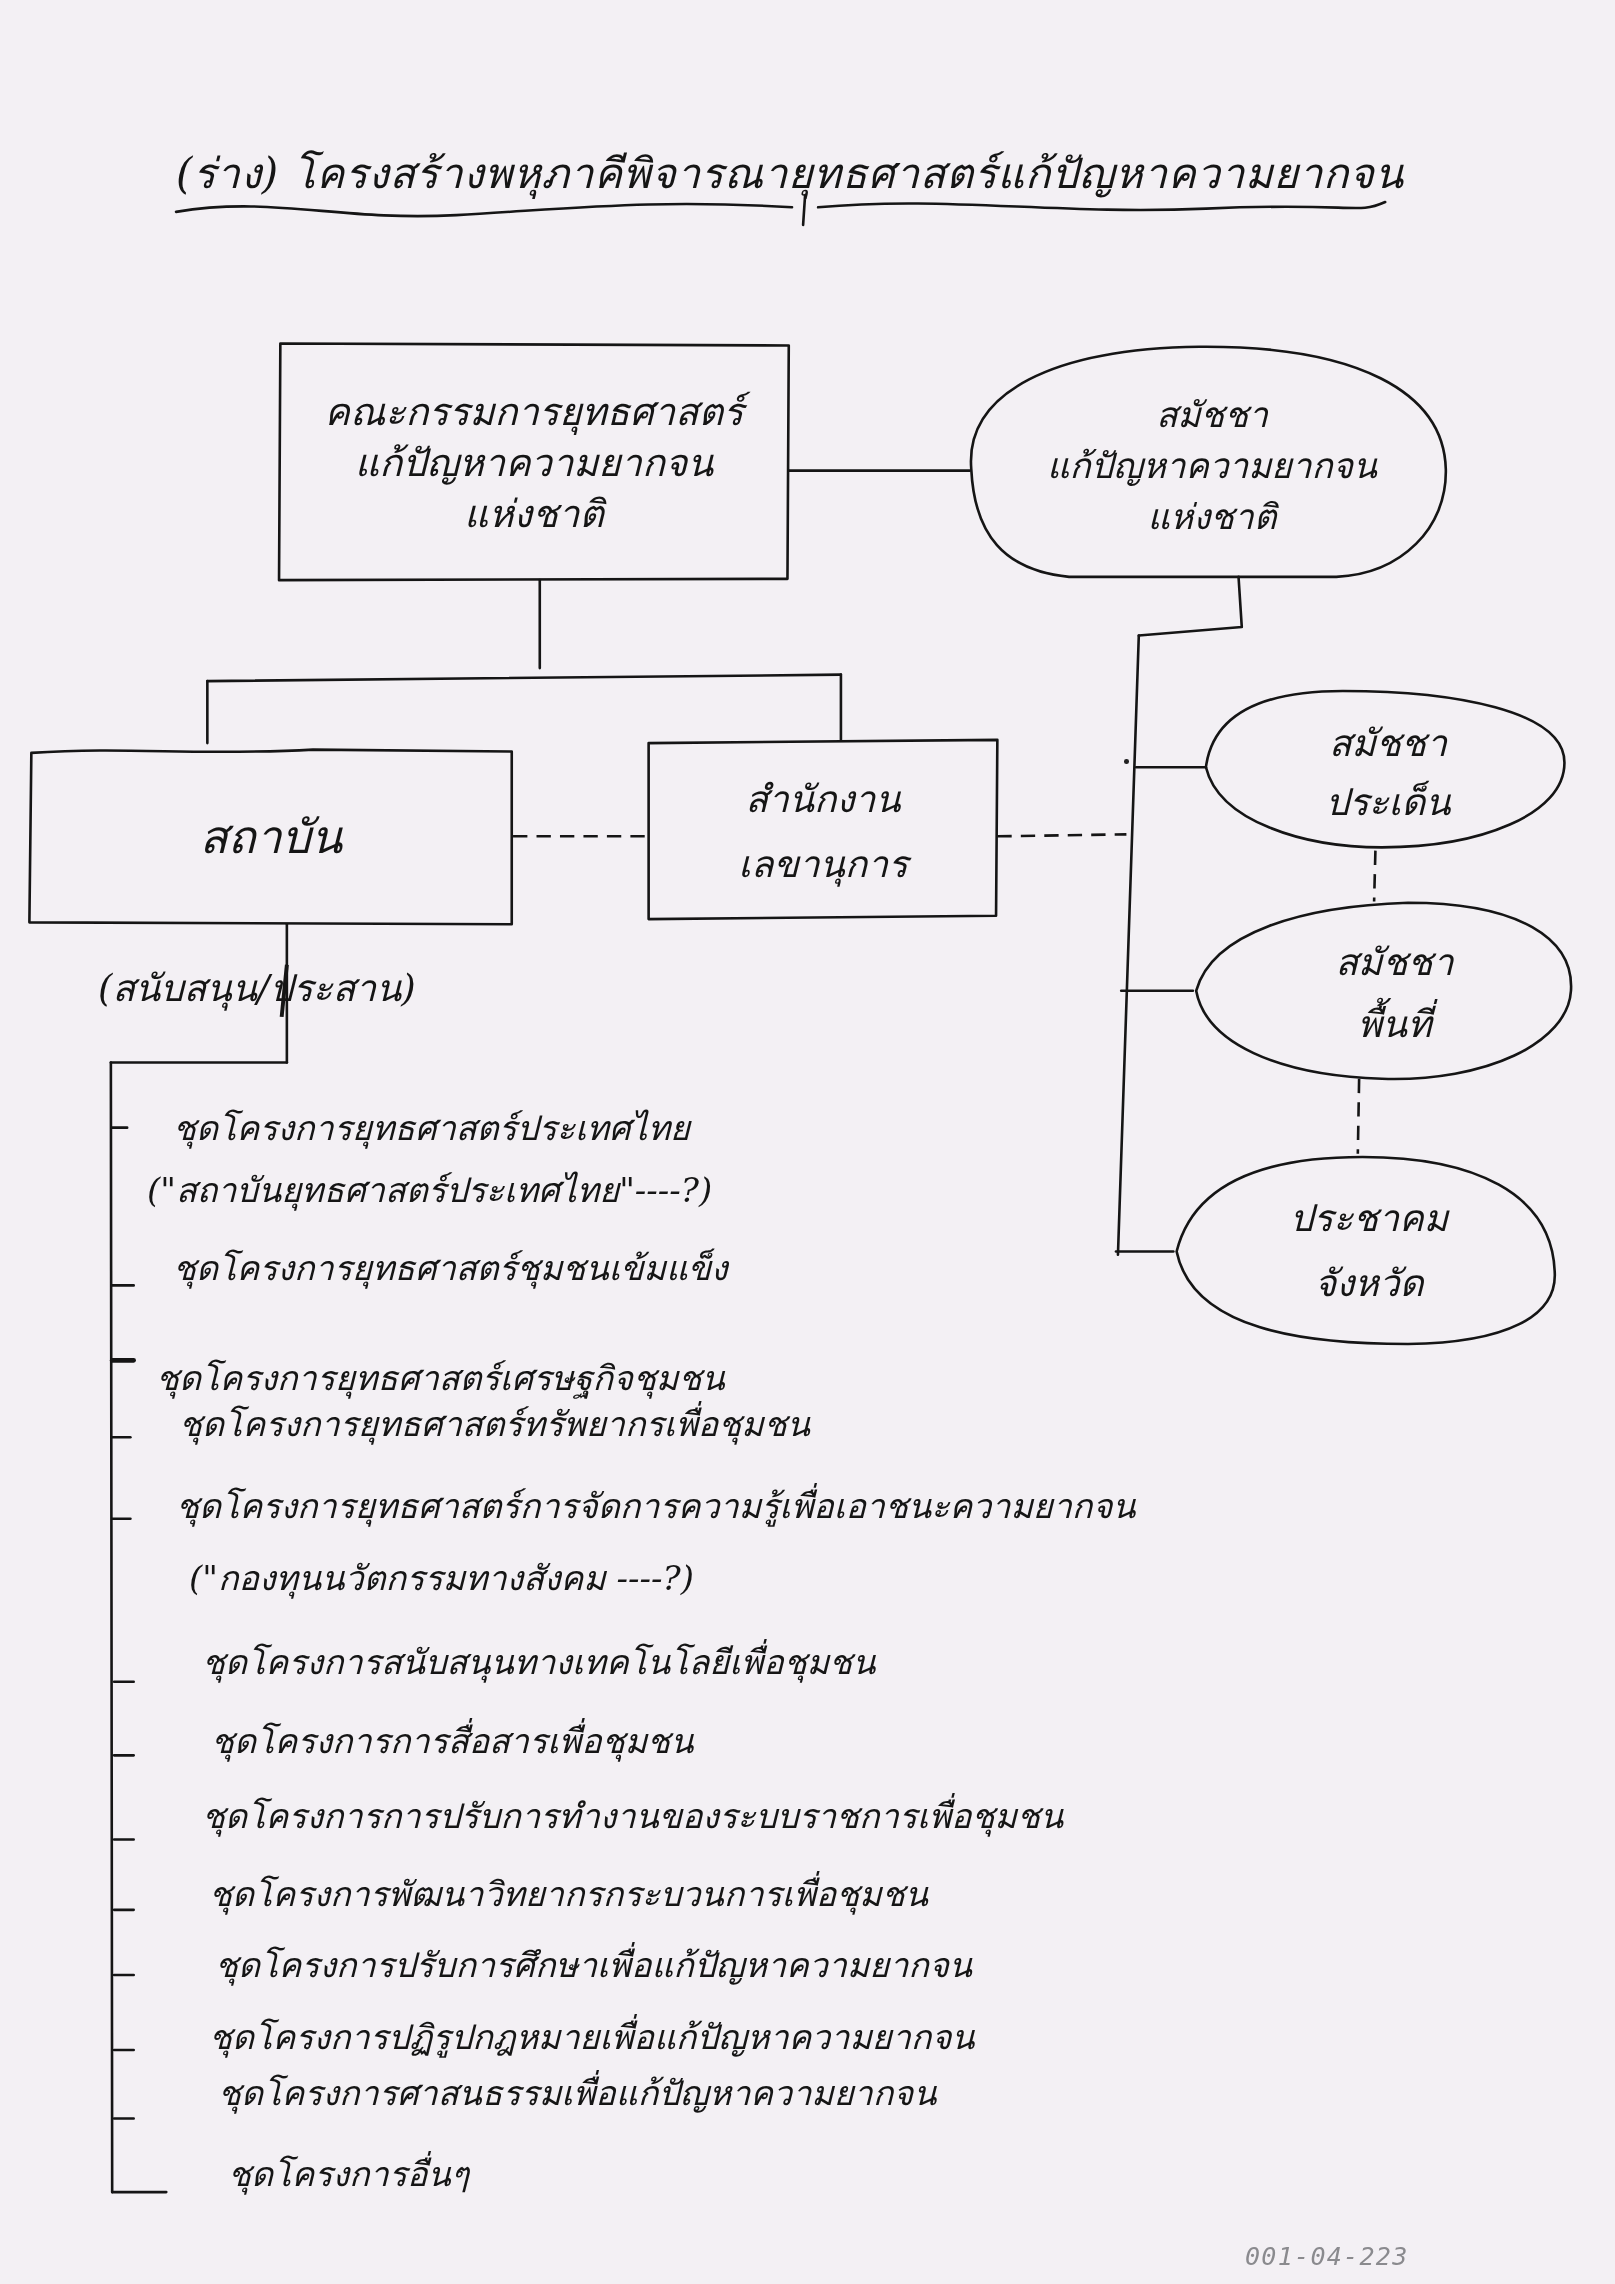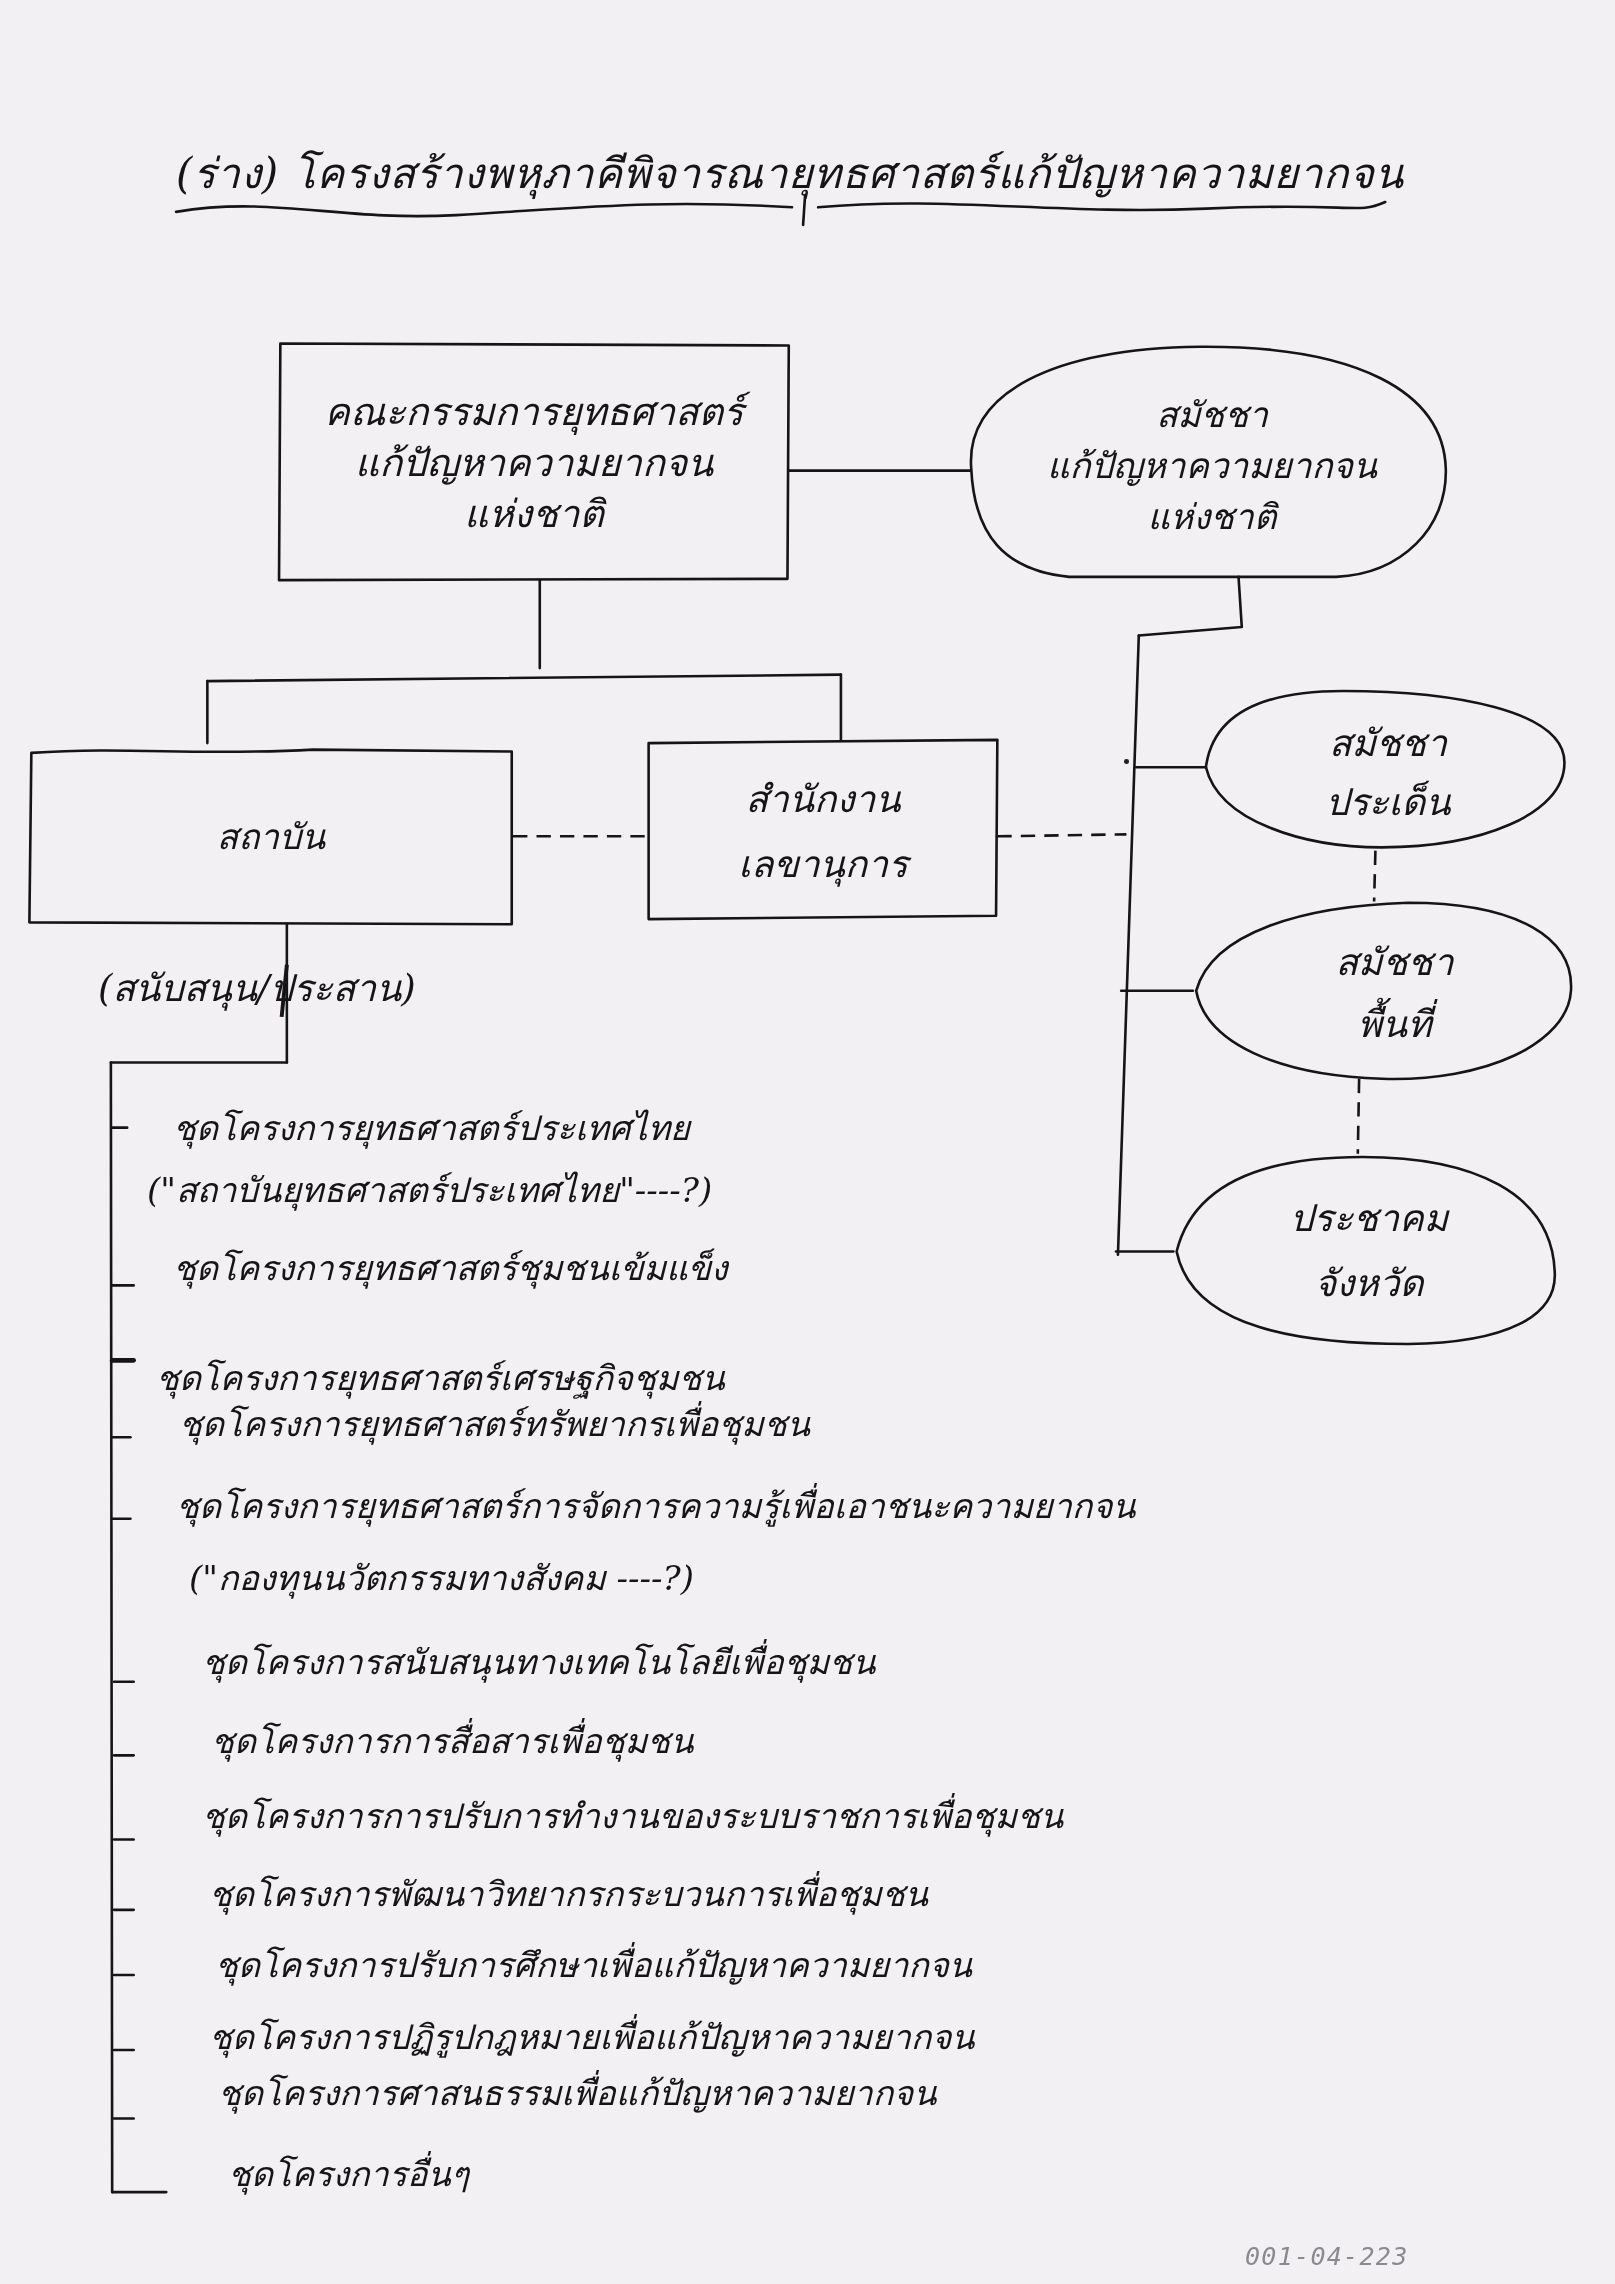--- a/index.html
+++ b/index.html
@@ -113,21 +113,21 @@
   <span>แก้ปัญหาความยากจน</span>
   <span>แห่งชาติ</span>
 </div>
 
 <div class="abs node-text" style="left:984px; top:362px; width:456px; height:209px; font-size:35px;">
   <span>สมัชชา</span>
   <span>แก้ปัญหาความยากจน</span>
   <span>แห่งชาติ</span>
 </div>
 
-<div class="abs node-text" style="left:33px; top:759px; width:476px; height:156px; font-size:35px; line-height:65px;">
+<div class="abs node-text" style="left:33px; top:759px; width:476px; height:156px; font-size:46px; line-height:65px;">
   <span>สถาบัน</span>
 </div>
 <div class="abs note" style="left:98px; top:958px;">(สนับสนุน/ประสาน)</div>
 
 <div class="abs node-text" style="left:652px; top:750px; width:342px; height:163px; font-size:37px; line-height:65px;">
   <span>สำนักงาน</span>
   <span>เลขานุการ</span>
 </div>
 
 <div class="abs node-text" style="left:1225px; top:701px; width:326px; height:143px; font-size:37px; line-height:59px;">

